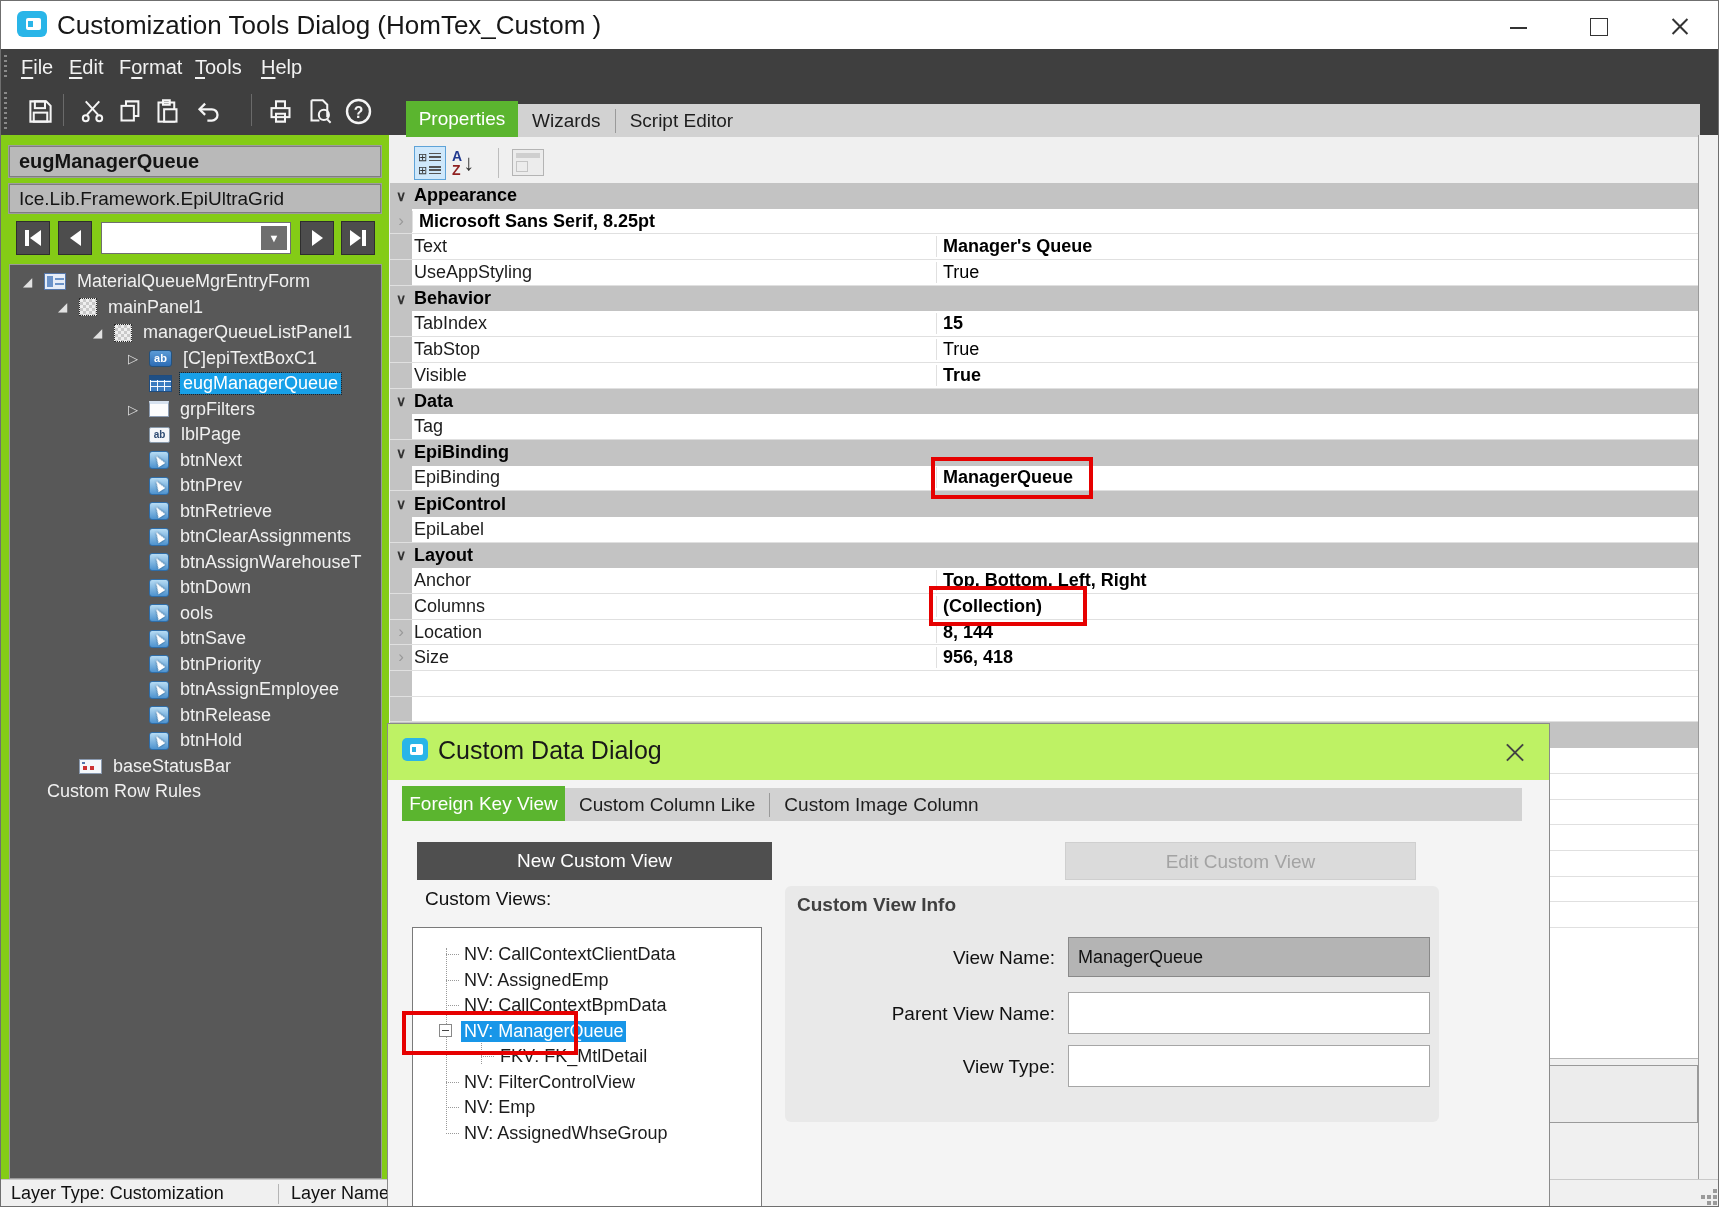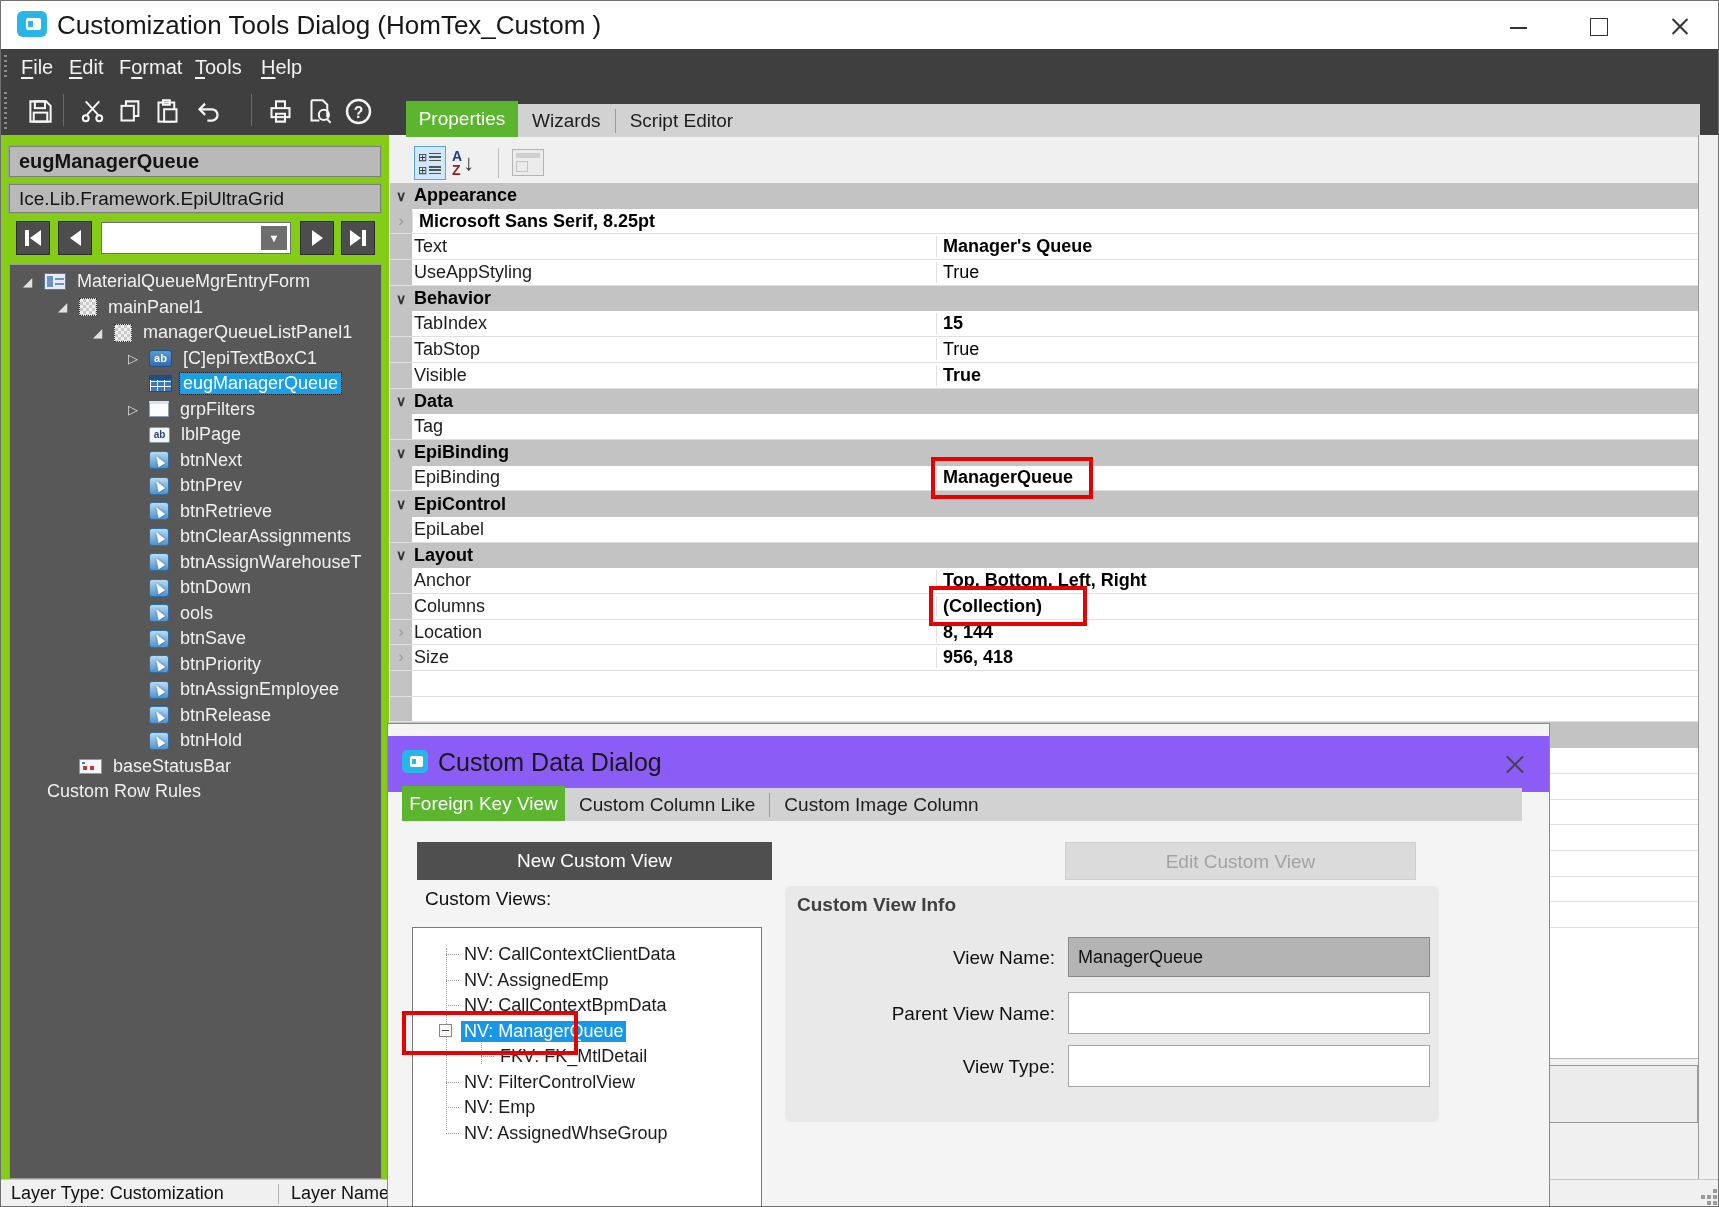--- a/index.html
+++ b/index.html
@@ -109,21 +109,21 @@
   .redbox { position:absolute; border:4px solid #e60000; background:transparent; z-index:6; }
 
   
   .statusbar { position:absolute; left:0; top:1178px; width:1719px; height:29px; background:#f0f0f0; border-top:1px solid #c9c9c9; font-size:18px; color:#111; }
   .sb-sep { position:absolute; left:277px; top:4px; width:1px; height:20px; background:#b5b5b5; }
   .resize-grip { position:absolute; left:1700px; top:1188px; width:4px; height:4px; background:#9a9a9a;
       box-shadow:6px 6px 0 #9a9a9a, 6px 0 0 #9a9a9a, 12px 0 0 #9a9a9a, 12px 6px 0 #9a9a9a, 12px -6px 0 #9a9a9a; top:1194px; }
 
   
   .dialog { position:absolute; left:386px; top:722px; width:1163px; height:485px; background:#f4f4f4; border:1px solid #8a8a8a; z-index:20; }
-  .dlg-title { position:absolute; left:0; top:0; width:100%; height:56px; background:#8b5cf6;margin-top:12px; }
+  .dlg-title { position:absolute; left:0; top:0; width:100%; height:56px; background:#bef264; }
   .dlg-icon { position:absolute; left:14px; top:14px; width:26px; height:23px; background:#29b5e8; border-radius:5px; }
   .dlg-icon::before { content:""; position:absolute; left:8px; top:6px; width:13px; height:11px; background:#fff; border-radius:2px; }
   .dlg-icon::after { content:""; position:absolute; left:10px; top:9px; width:4px; height:5px; background:#29b5e8; }
   .dlg-title-text { position:absolute; left:50px; top:0; height:56px; line-height:52px; font-size:25px; color:#191919; }
   .dlg-close { position:absolute; left:1105px; top:8px; width:44px; height:40px; }
   .dlg-close::before, .dlg-close::after { content:""; position:absolute; left:21px; top:9px; width:2px; height:23px; background:#444; }
   .dlg-close::before { transform:rotate(45deg); } .dlg-close::after { transform:rotate(-45deg); }
   .dlg-tabstrip { position:absolute; left:14px; top:64px; width:1120px; height:33px; background:#d2d2d2; display:flex; align-items:center; }
   .dlg-tab-active { position:absolute; left:14px; top:62px; width:163px; height:35px; background:#5bb52f; color:#fff; font-size:19px; text-align:center; line-height:35px; z-index:2; }
   .dlg-tabstrip .spacer { width:163px; flex:none; }

